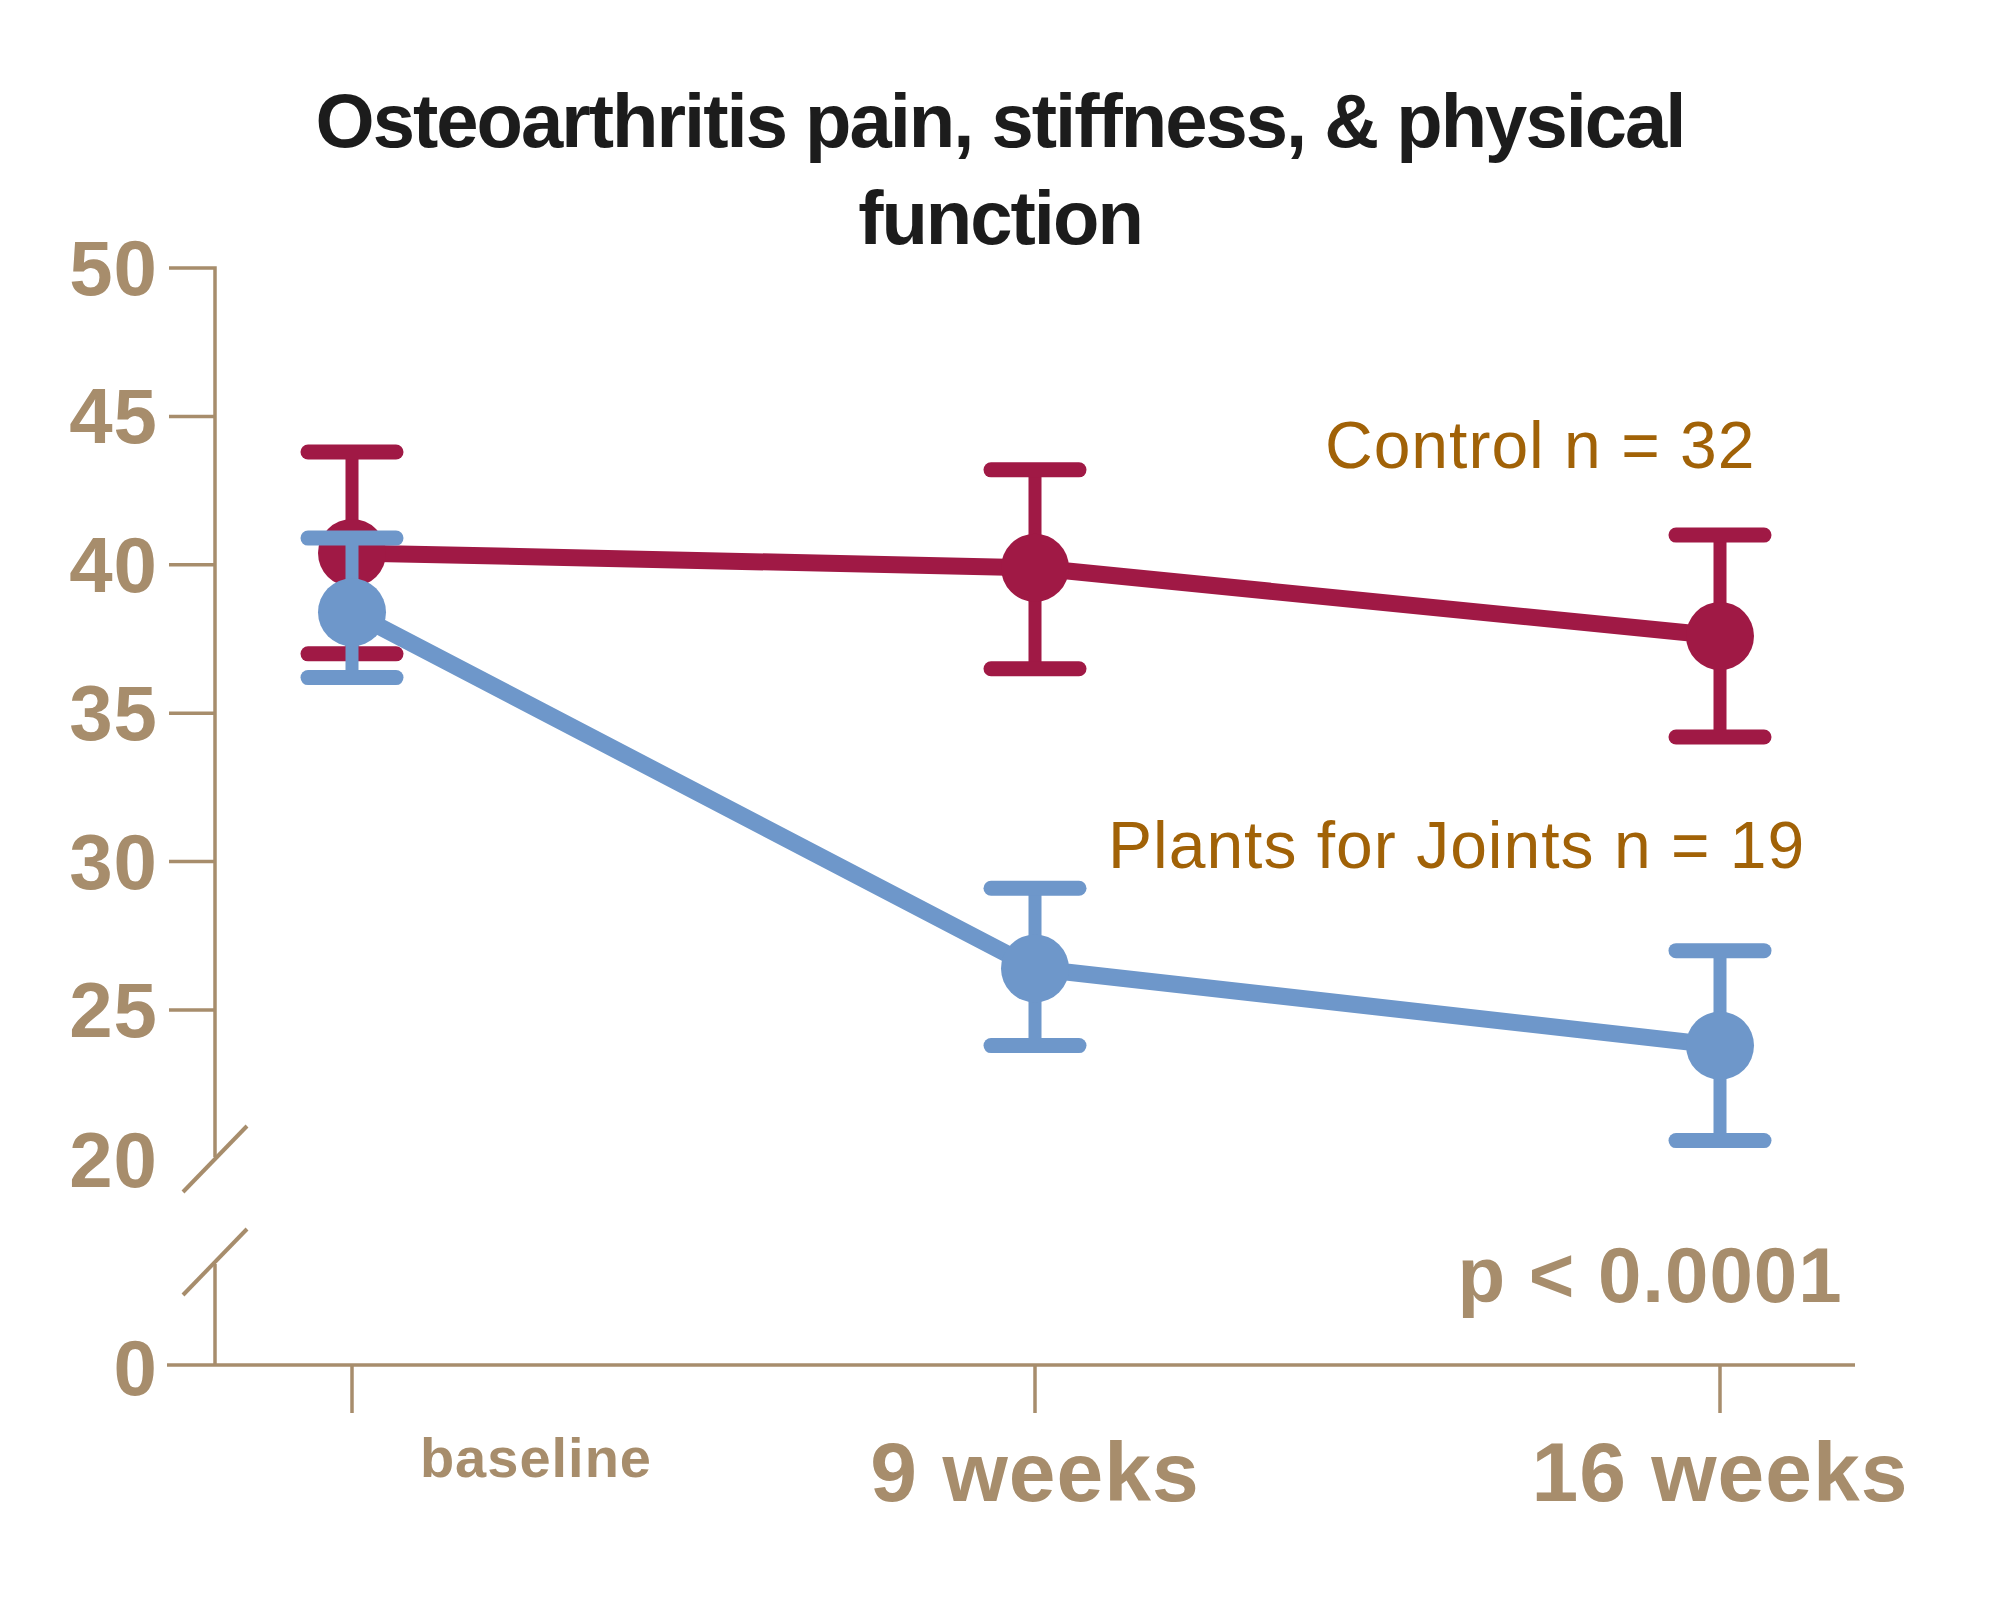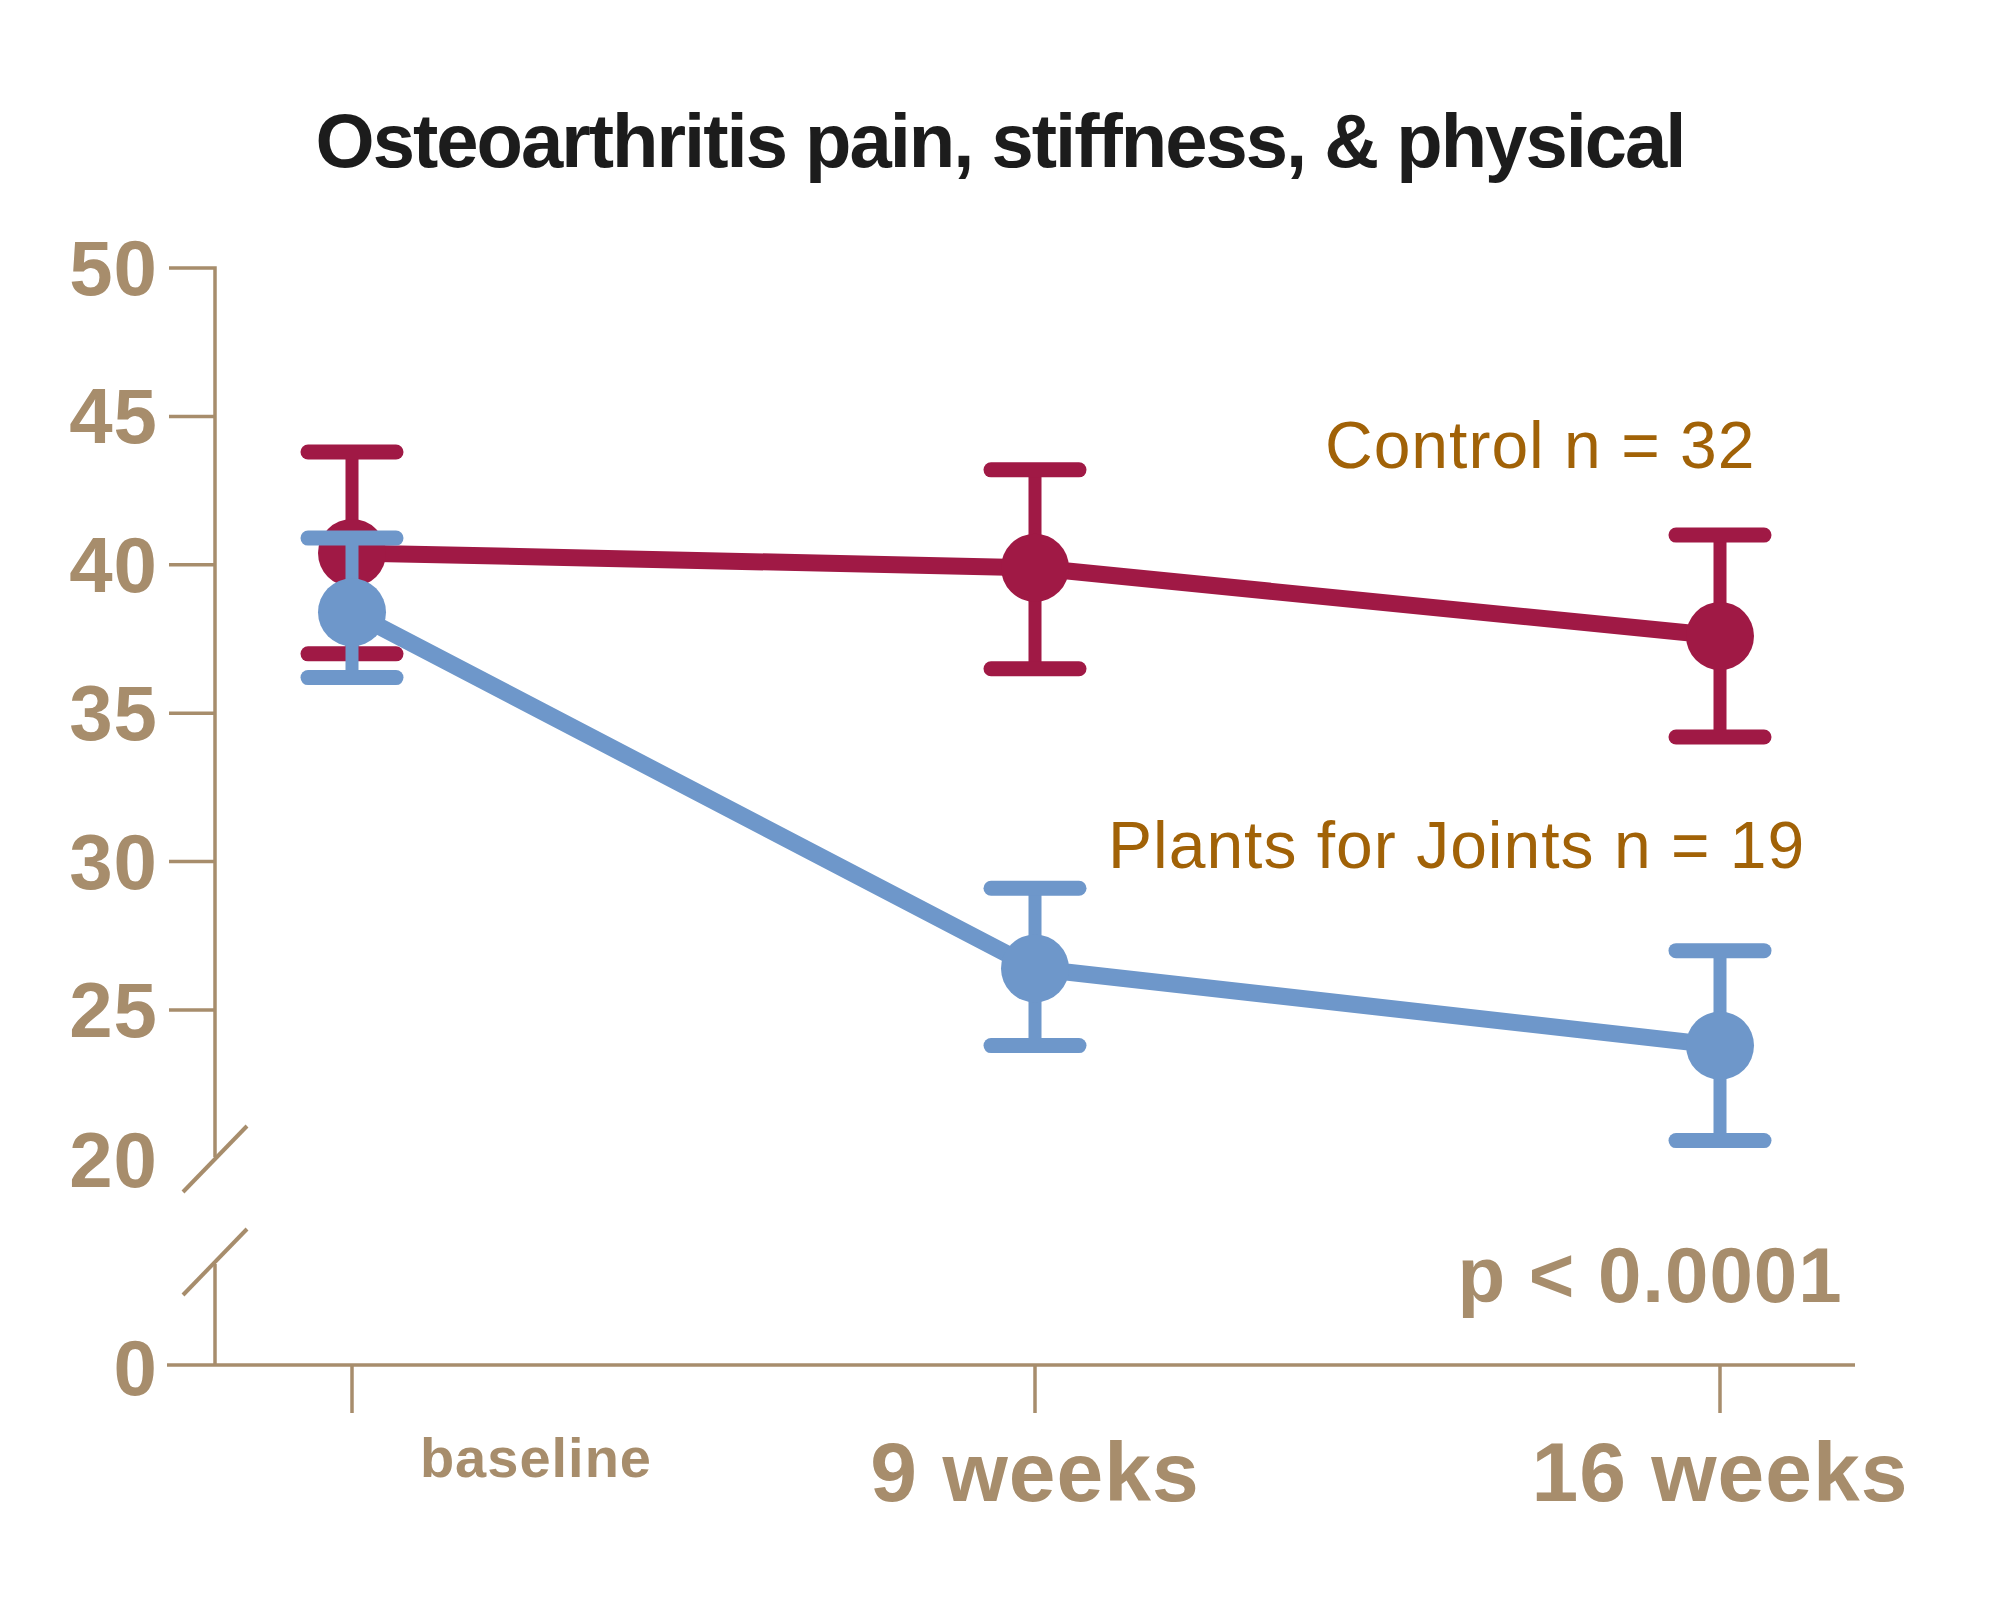--- a/index.html
+++ b/index.html
@@ -8,21 +8,21 @@
     width:2002px;height:1600px;
     background:#ffffff;
     font-family:"Liberation Sans", sans-serif;
     overflow:hidden;
   }
   #plot{position:absolute;left:0;top:0;width:2002px;height:1600px;}
   .title{
     position:absolute;left:200px;top:72px;width:1600px;
     text-align:center;
     font-size:76px;font-weight:bold;letter-spacing:-2px;
-    line-height:1.28;color:#1c1c1c;margin-top:20px;
+    line-height:1.28;color:#1c1c1c;
   }
   .legend{
     position:absolute;
     color:#a16207;font-size:66px;font-weight:500;letter-spacing:1px;
     line-height:1;white-space:nowrap;
   }
   #legend-control{left:1325px;top:412px;}
   #legend-pfj{left:1108px;top:812px;}
   .pvalue{
     position:absolute;left:1440px;top:1236px;width:420px;
@@ -34,20 +34,21 @@
     color:#A78D6C;font-weight:600;letter-spacing:1px;line-height:1;
     white-space:nowrap;
   }
 </style>
 </head>
 <body>
 
 <div id="canvas">
   <div class="title">
     <div>Osteoarthritis pain, stiffness, &amp; physical</div>
+    <div>function</div>
   </div>
 
   <svg id="plot" viewBox="0 0 2002 1600" xmlns="http://www.w3.org/2000/svg">
       <path d="M169 268 H215 V1157" stroke="#A78D6C" stroke-width="3.5" fill="none"></path>
       <line x1="169" y1="416.4" x2="215" y2="416.4" stroke="#A78D6C" stroke-width="3.5"></line>
       <line x1="169" y1="564.8" x2="215" y2="564.8" stroke="#A78D6C" stroke-width="3.5"></line>
       <line x1="169" y1="713.2" x2="215" y2="713.2" stroke="#A78D6C" stroke-width="3.5"></line>
       <line x1="169" y1="861.6" x2="215" y2="861.6" stroke="#A78D6C" stroke-width="3.5"></line>
       <line x1="169" y1="1010" x2="215" y2="1010" stroke="#A78D6C" stroke-width="3.5"></line>
       <line x1="183" y1="1192" x2="247" y2="1126" stroke="#A78D6C" stroke-width="4"></line>

